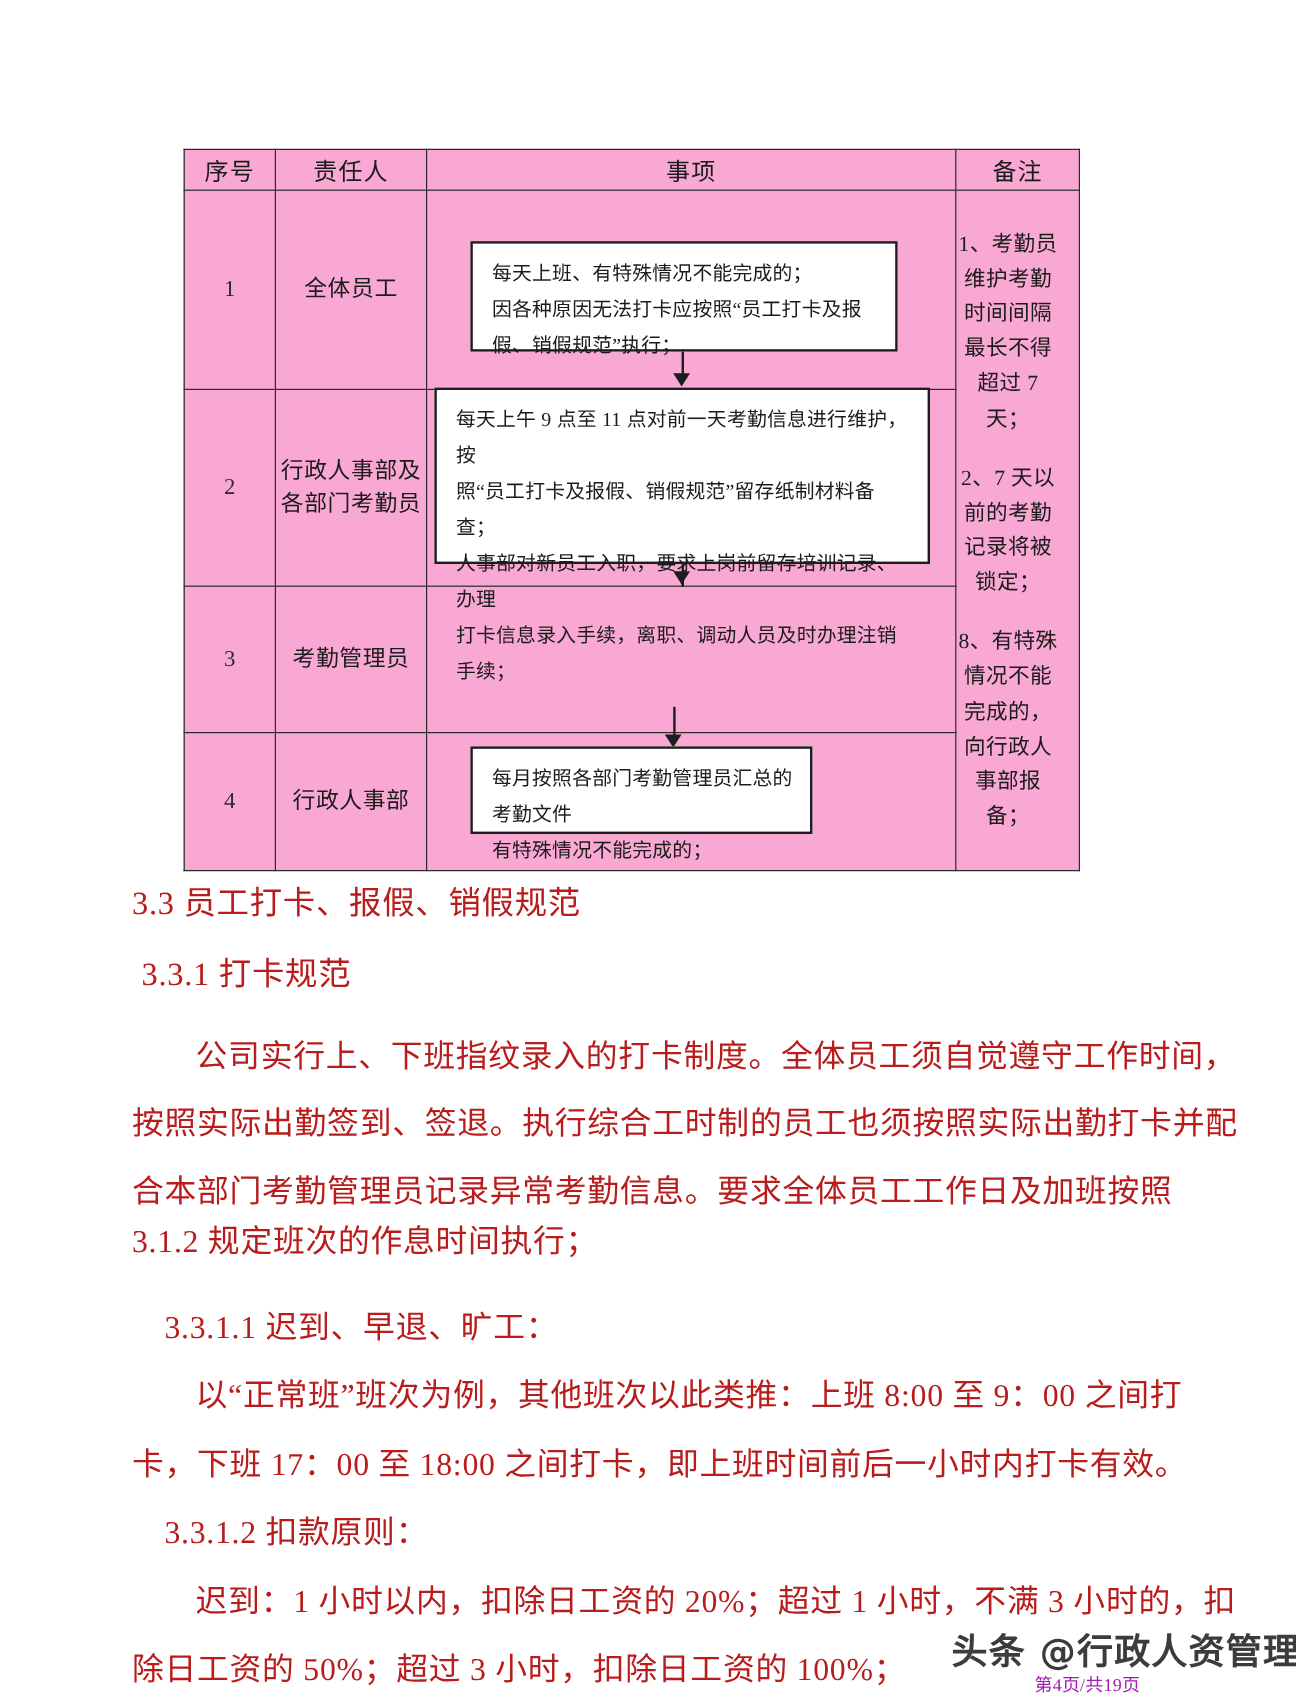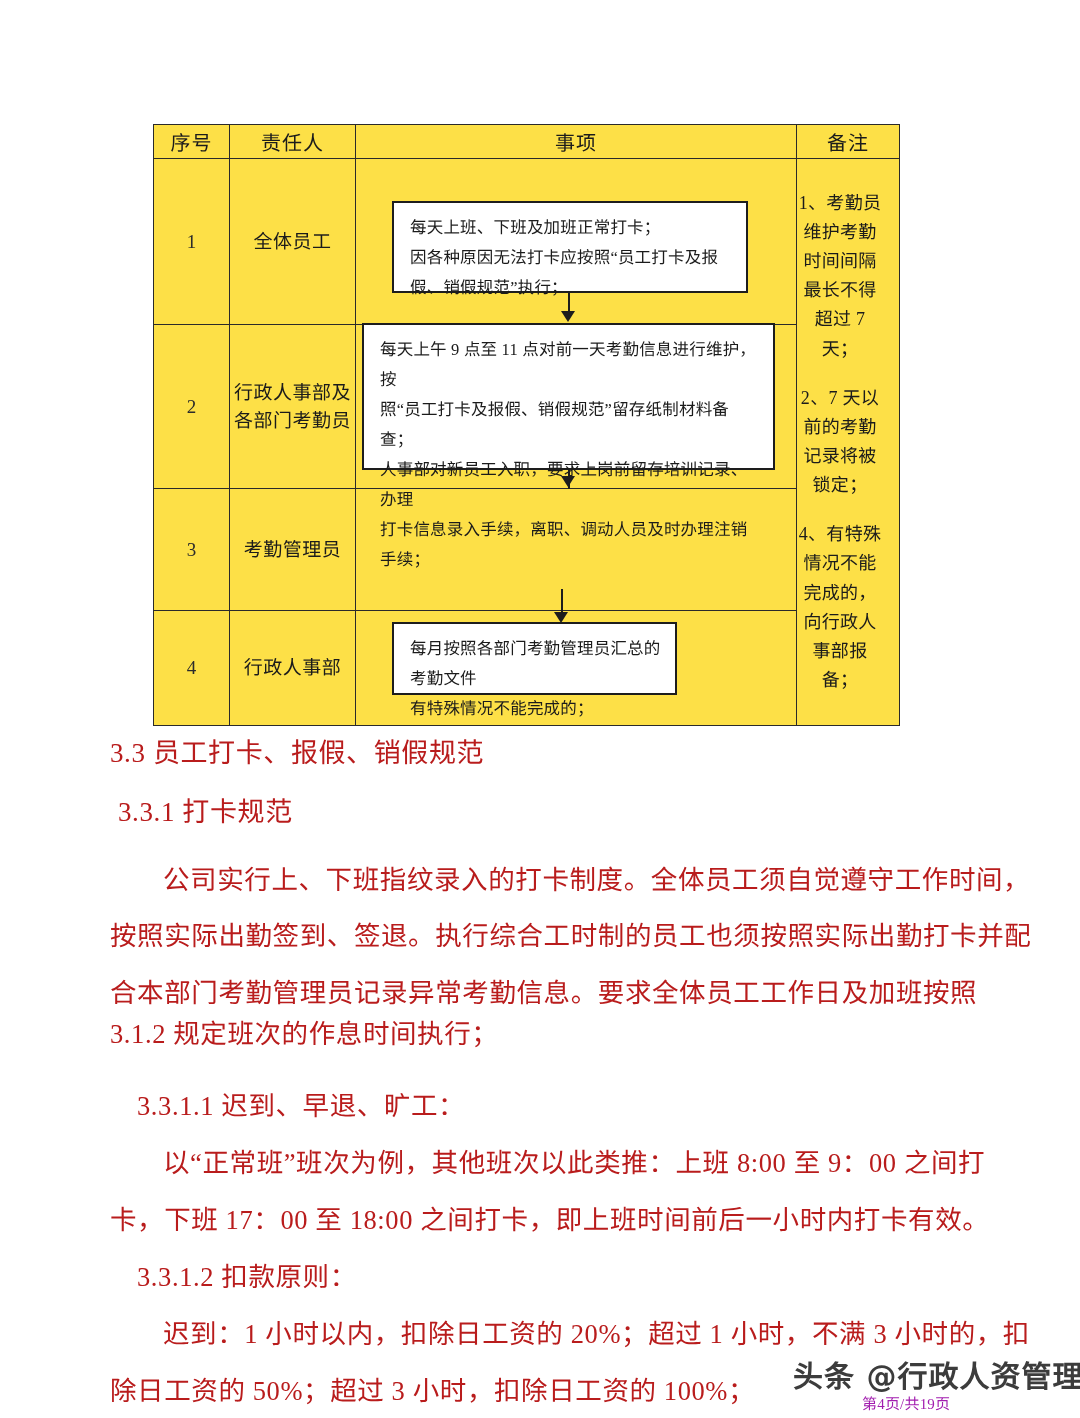--- a/index.html
+++ b/index.html
@@ -26,21 +26,21 @@
 
   
   .proc-table {
     position: absolute;
     left: 153px;
     top: 124px;
     width: 746px;
     height: 600px;
     border-collapse: collapse;
     table-layout: fixed;
-    background: #fde047;
+    background: #f9a8d4;
   }
   .proc-table td, .proc-table th {
     border: 1.6px solid #2a2a2a;
     padding: 0;
     vertical-align: middle;
     text-align: center;
     font-weight: normal;
   }
   .col-no    { width: 76px; }
   .col-owner { width: 126px; }
@@ -205,21 +205,21 @@
     </thead>
     <tbody>
       <tr style="height:166px;">
         <td class="no-cell">1</td>
         <td class="owner-cell">全体员工</td>
         <td class="item-cell"></td>
         <td class="note-cell" rowspan="4">
           <div class="note-block">
             <p>1、考勤员维护考勤时间间隔最长不得超过 7 天；</p>
             <p>2、7 天以前的考勤记录将被锁定；</p>
-            <p>4、有特殊情况不能完成的，向行政人事部报备；</p>
+            <p>8、有特殊情况不能完成的，向行政人事部报备；</p>
           </div>
         </td>
       </tr>
       <tr style="height:164px;">
         <td class="no-cell">2</td>
         <td class="owner-cell">行政人事部及各部门考勤员</td>
         <td class="item-cell"></td>
       </tr>
       <tr style="height:122px;">
         <td class="no-cell">3</td>
@@ -231,21 +231,21 @@
         <td class="owner-cell">行政人事部</td>
         <td class="item-cell"></td>
       </tr>
     </tbody>
   </table>
 
   <div class="flow-layer">
 
     <div class="flow-box fb1">
       <span class="ftext">
-        <span>每天上班、下班及加班正常打卡；</span><br>
+        <span>每天上班、有特殊情况不能完成的；</span><br>
         <span>因各种原因无法打卡应按照“员工打卡及报</span><br>
         <span>假、销假规范”执行；</span>
       </span>
     </div>
 
     <div class="connector cn1"></div>
     <div class="arrow-head ah1"></div>
 
     <div class="flow-box fb2">
       <span class="ftext">

